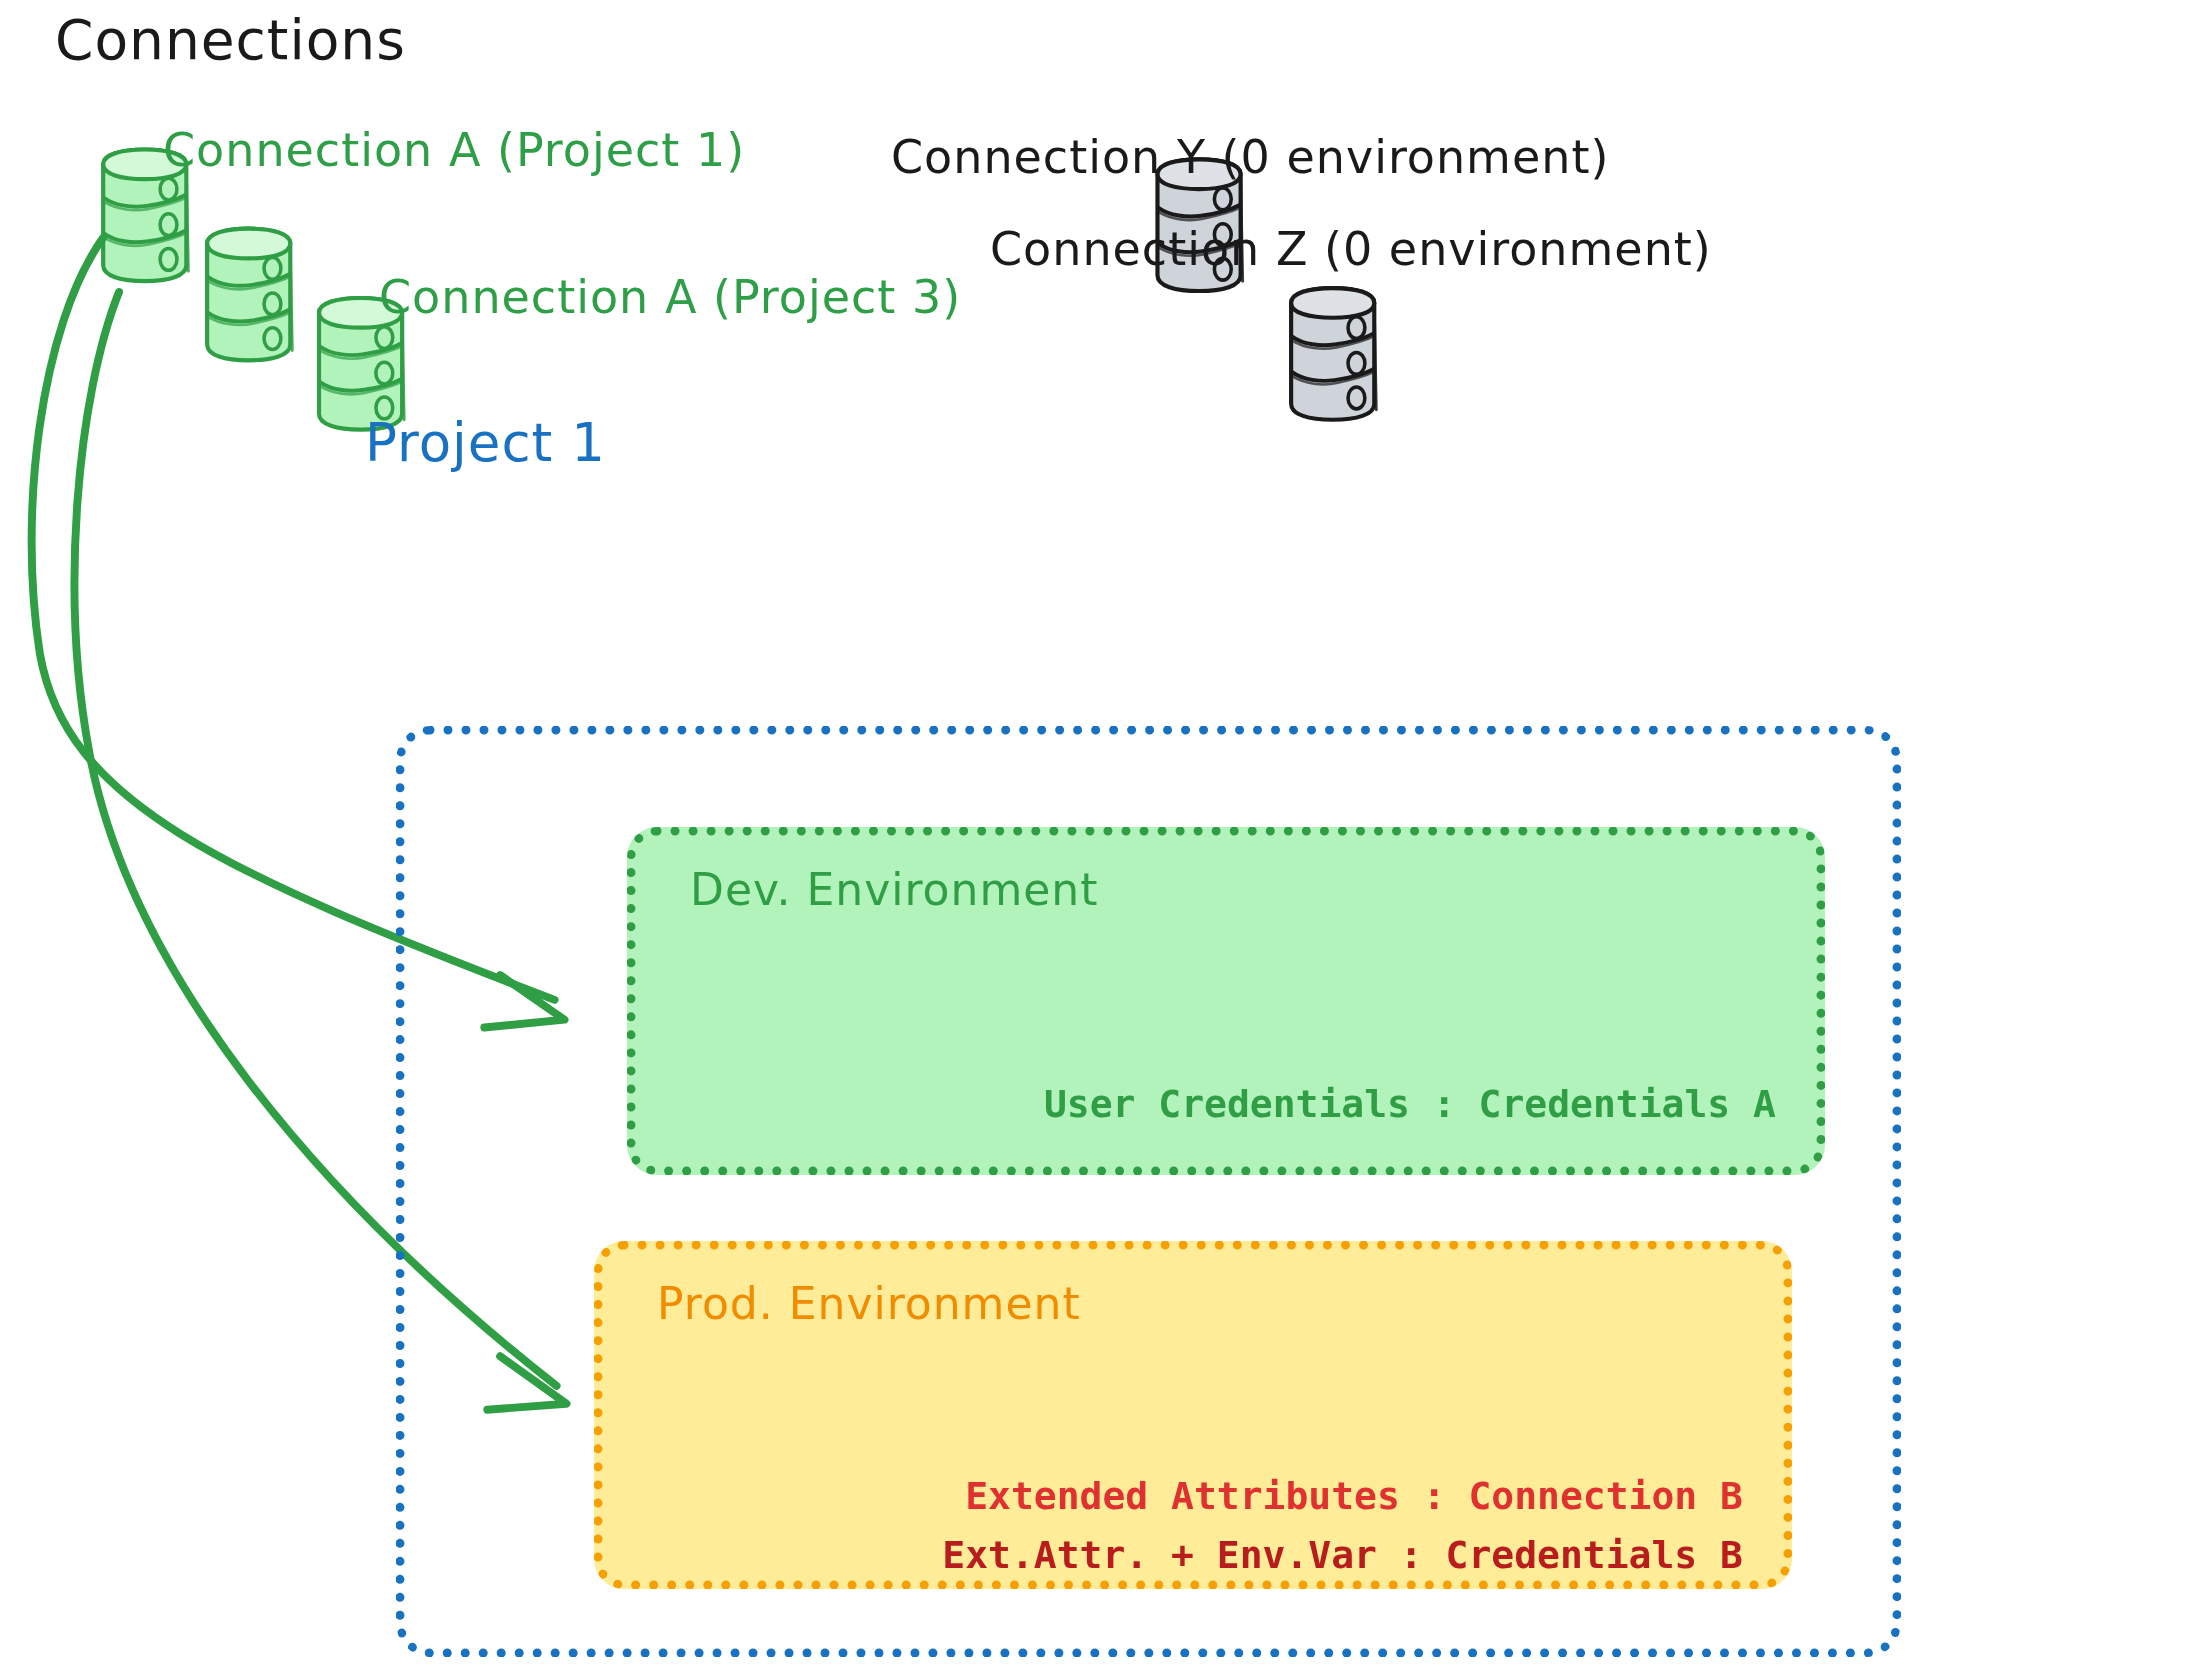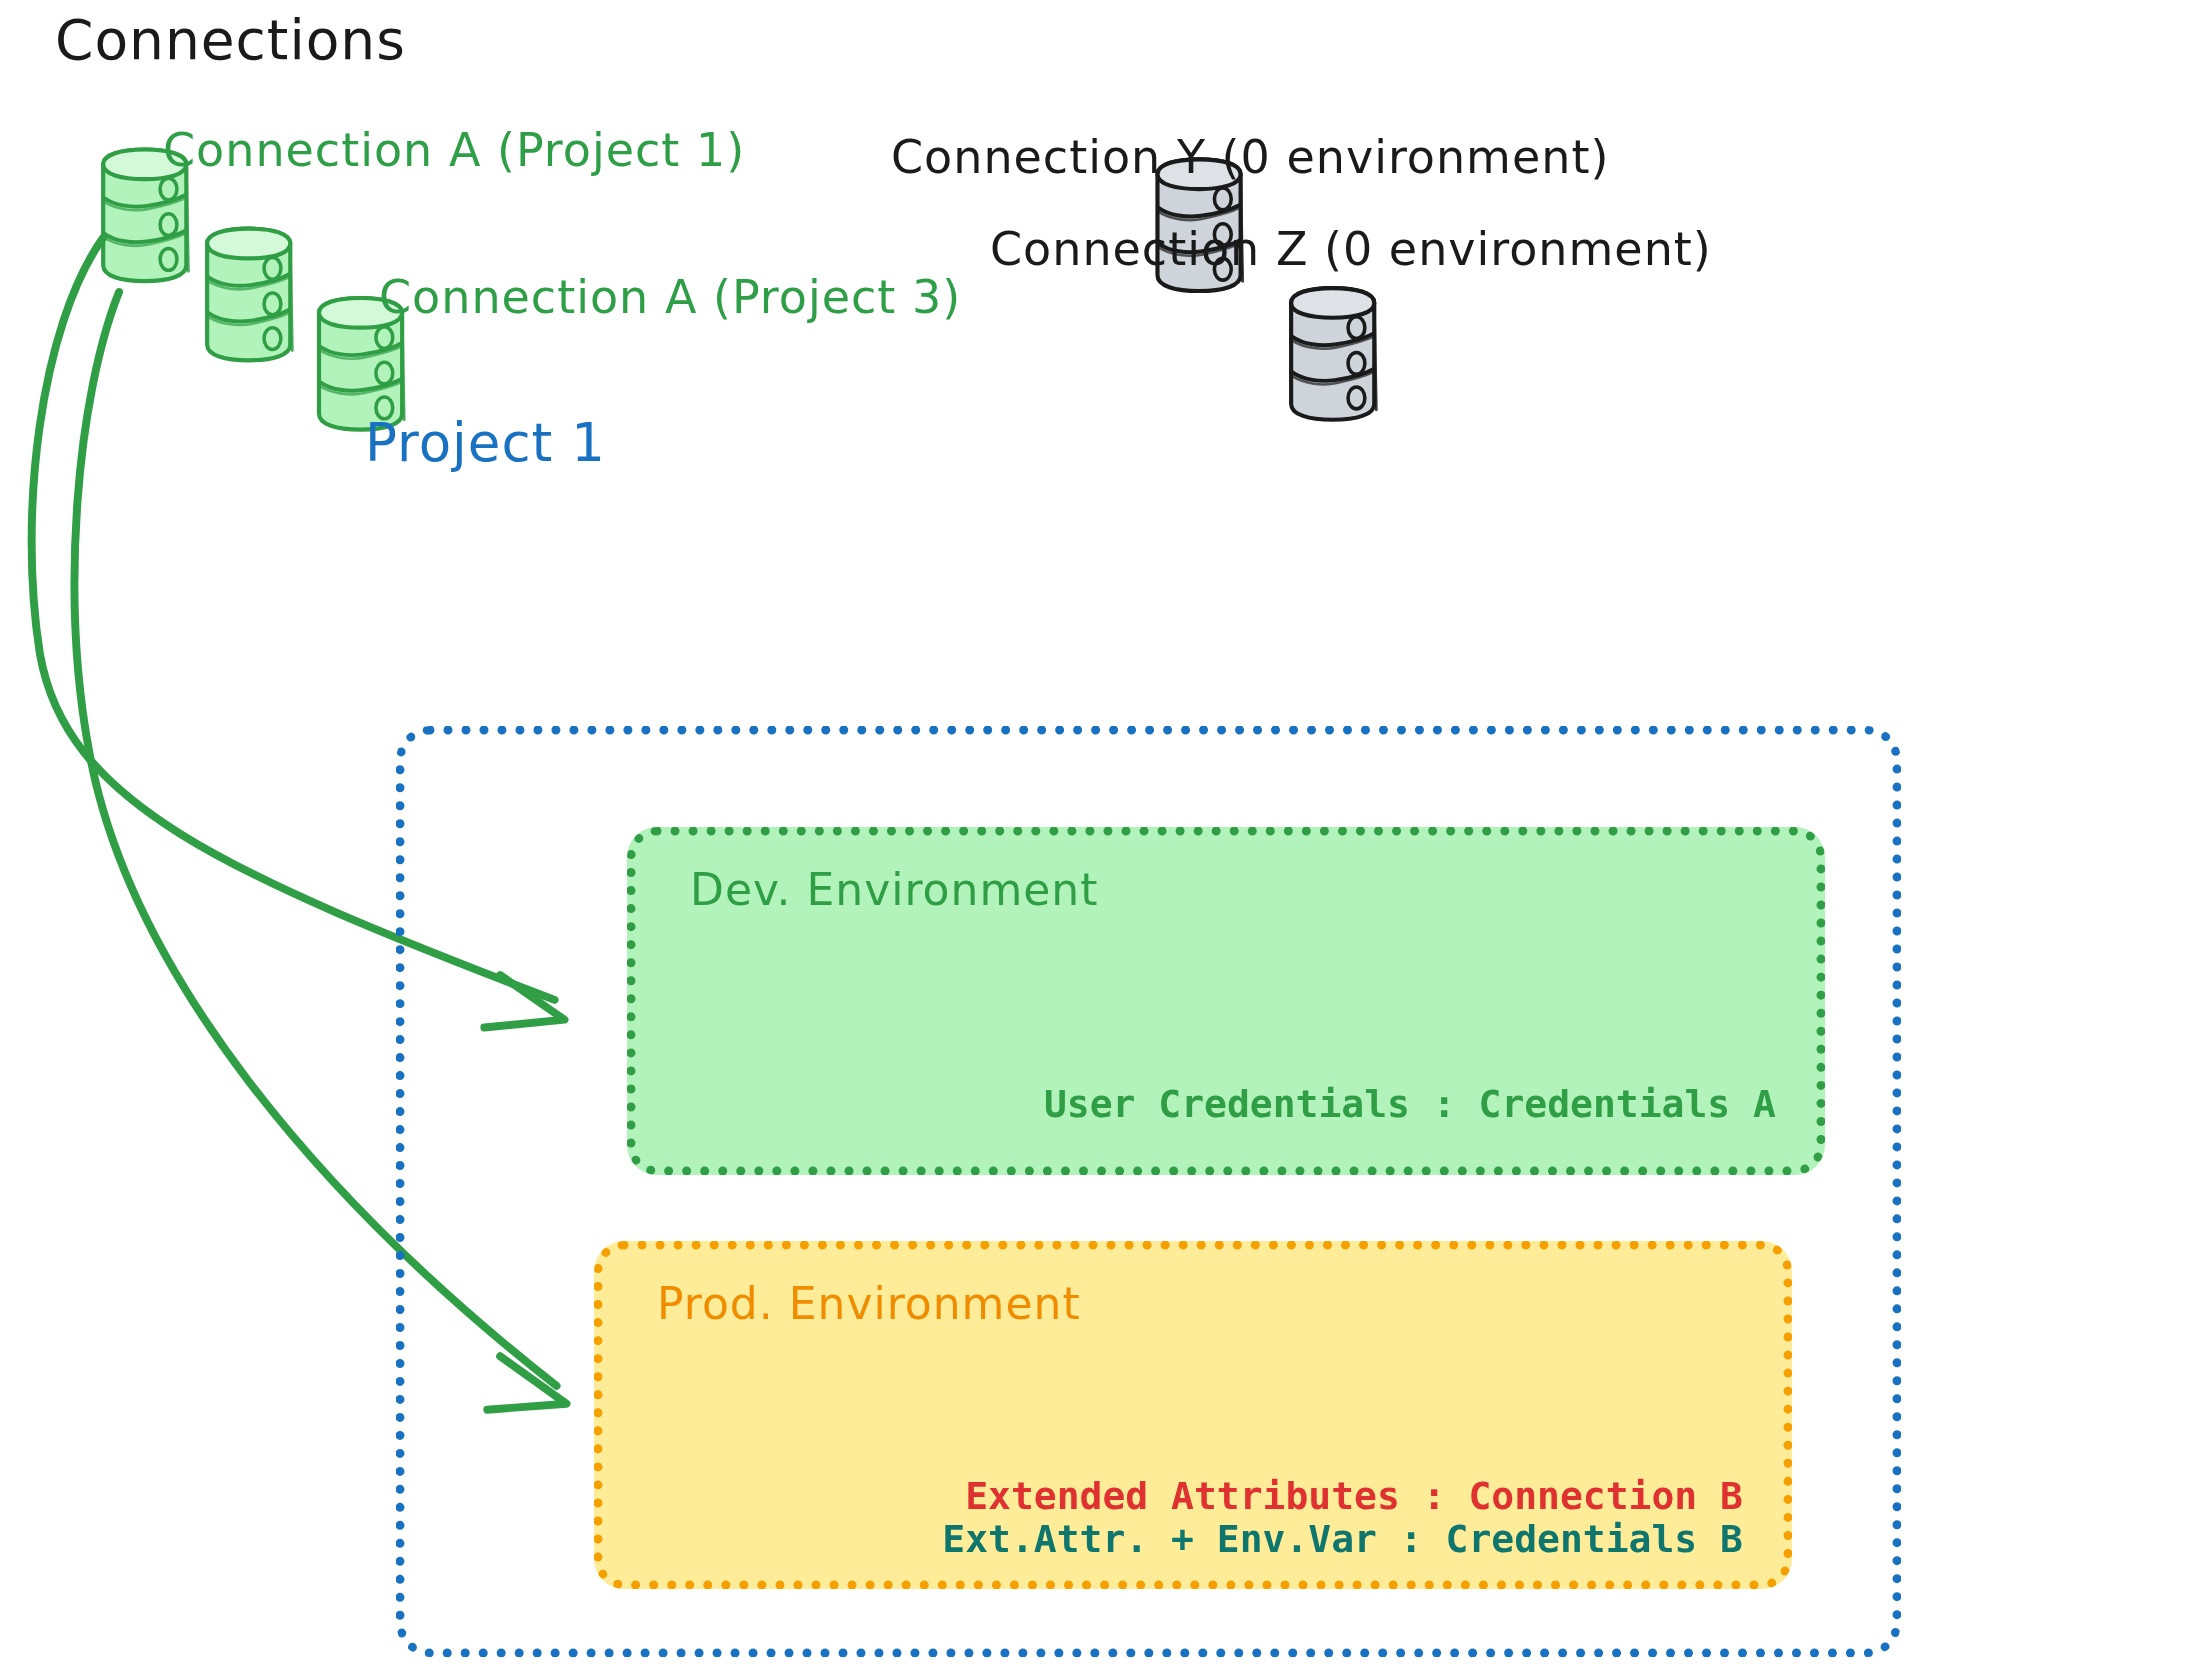--- a/index.html
+++ b/index.html
@@ -129,22 +129,22 @@
     top: 246px;
     color: #2f9e44;
   }
   #prod-line-1 {
     right: 40px;
     top: 224px;
     color: #e03131;
   }
   #prod-line-2 {
     right: 40px;
-    top: 267px;
-    color: #0f766e;
+    top: 283px;
+    color: #b91c1c;
   }
 </style>
 </head>
 <body>
 
 <div id="canvas">
 
   <svg class="layer" viewBox="0 0 2234 1691" xmlns="http://www.w3.org/2000/svg">
     <defs>
 

